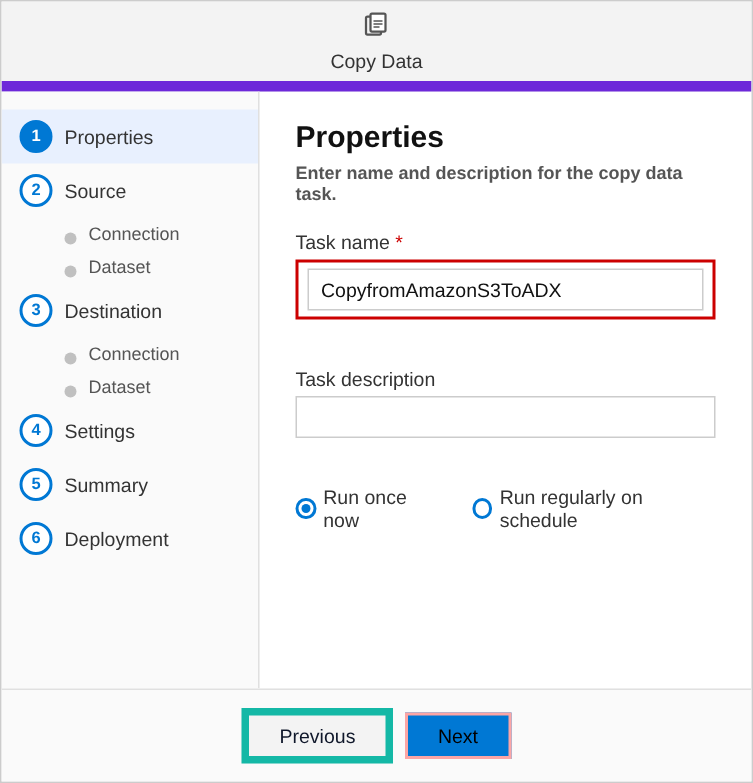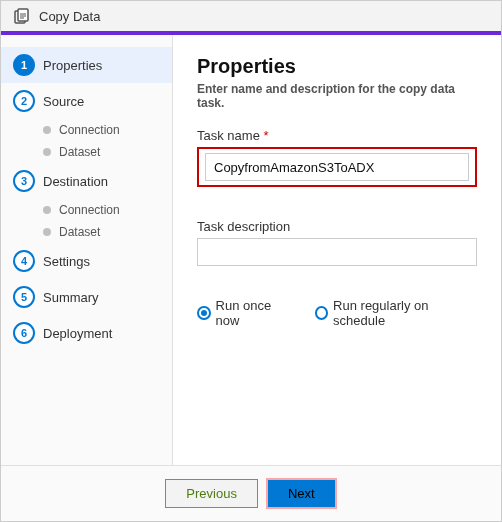--- a/index.html
+++ b/index.html
@@ -11,27 +11,28 @@
       height: 522px;
       overflow: hidden;
       display: flex;
       flex-direction: column;
       border: 1px solid #ccc;
     }
 
     
     .top-bar {
       background: #f3f3f3;
-      border-bottom: 4px solid #6d28d9;
+      border-bottom: 7px solid #6d28d9;
       padding: 6px 12px;
       display: flex;
       align-items: center;
       gap: 8px;
       font-size: 13px;
       color: #333;
+      flex-direction: column;
     }
 
     
     .main-layout {
       display: flex;
       flex: 1;
       overflow: hidden;
     }
 
     
@@ -75,21 +76,21 @@
     }
 
     .nav-label {
       font-size: 13px;
       font-weight: 500;
     }
 
     .nav-sub {
       padding: 4px 12px 4px 42px;
       display: flex;
-      align-items: center;
+      align-items: flex-end;
       gap: 8px;
       color: #555;
       font-size: 12px;
       cursor: pointer;
     }
 
     .sub-dot {
       width: 8px;
       height: 8px;
       border-radius: 50%;
@@ -193,23 +194,23 @@
       gap: 8px;
       padding: 12px 24px;
       border-top: 1px solid #e0e0e0;
       background: #fafafa;
     }
 
     .btn {
       padding: 6px 20px;
       font-size: 13px;
       cursor: pointer;
-      border: 1px solid #14b8a6;
+      border: 5px solid #14b8a6;
       background: #f3f3f3;
-      color: #4d7c0f;
+      color: #0f172a;
       min-width: 70px;
     }
 
     .btn-primary {
       background: #0078d4;
       color: #000000;
       border: 2px solid #fca5a5;
     }
 
     

